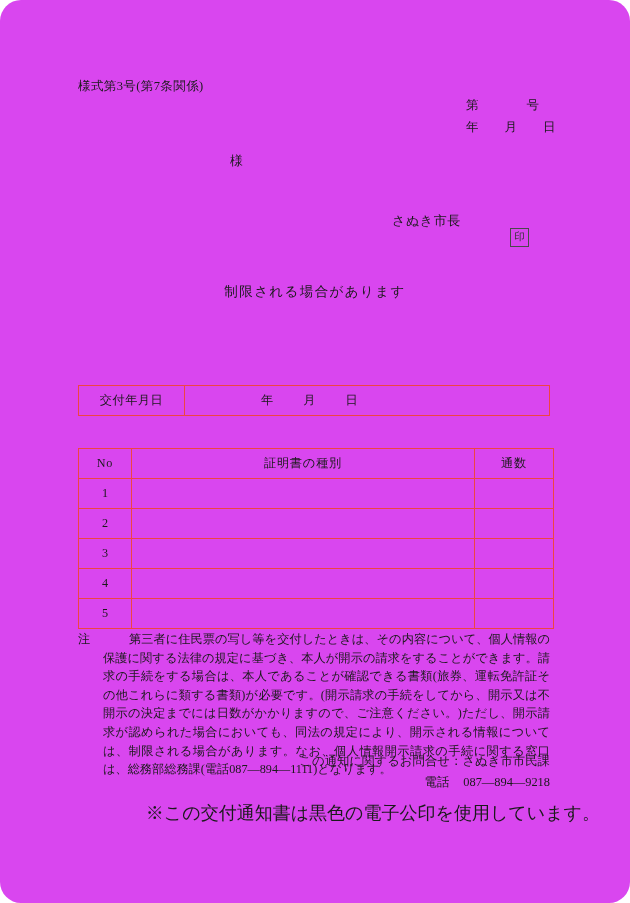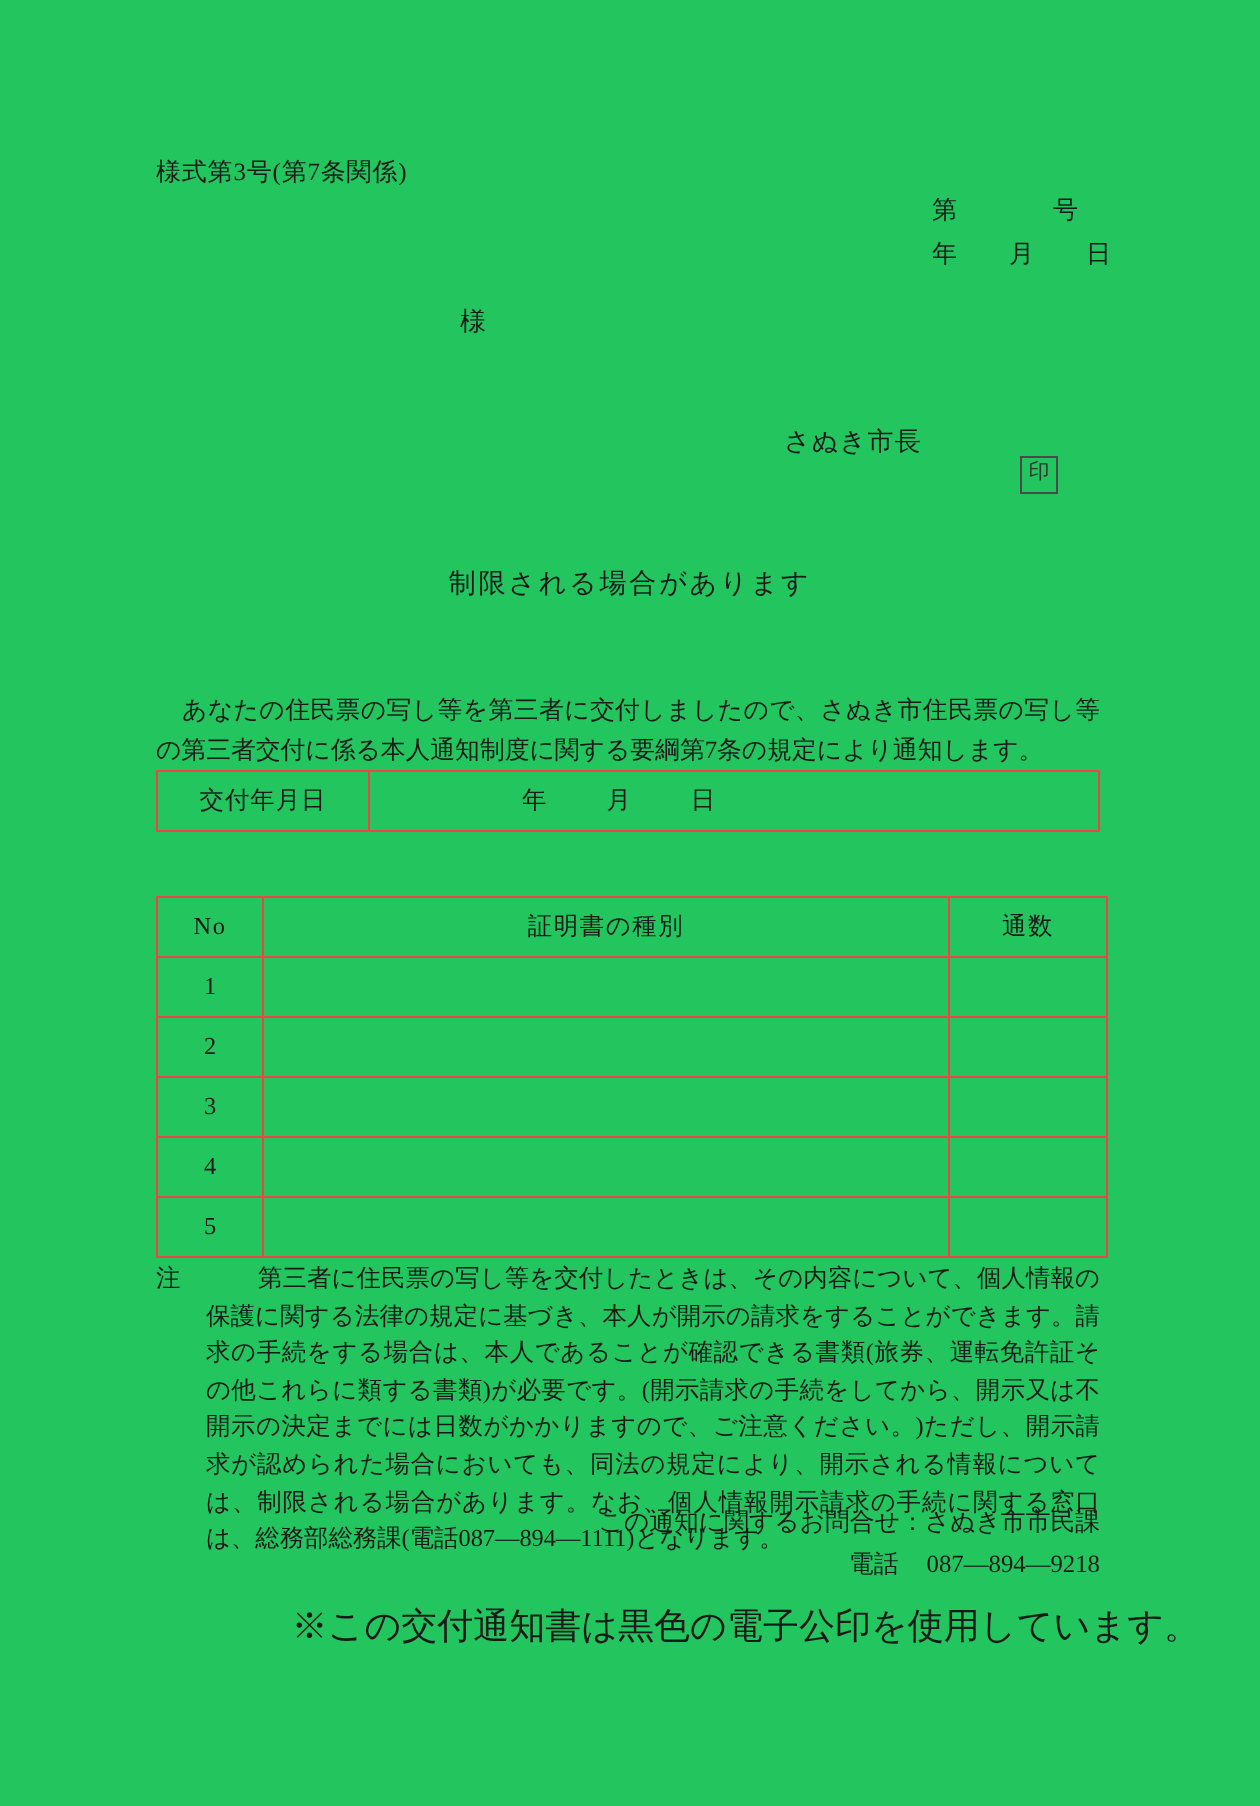--- a/index.html
+++ b/index.html
@@ -13,21 +13,22 @@
     height: 903px;
     position: relative;
     font-family: "Liberation Serif", "DejaVu Serif", serif;
     color: #1a1a1a;
     font-size: 11px;
     overflow: hidden;
   }
   .page {
     position: absolute;
     inset: 0;
-    background: #22c55e;
+    background: #d946ef;
+    border-radius: 21px;
   }
 
   
   .abs { position: absolute; white-space: pre; }
   .jp  { font-family: "Liberation Serif", "DejaVu Serif", serif; }
 
   
   #form-number {
     left: 78px;
     top: 78px;
@@ -203,21 +204,20 @@
   <div class="abs jp" id="doc-date-row"><span>年</span><span class="gap"></span><span>月</span><span class="gap"></span><span>日</span></div>
 
   <div class="abs jp" id="addressee">様</div>
 
   <div class="abs jp" id="issuer-name">さぬき市長</div>
 
   <div class="jp" id="seal-box">印</div>
 
   <div class="abs jp" id="doc-title">制限される場合があります</div>
 
-  <div class="jp" id="intro-paragraph">あなたの住民票の写し等を第三者に交付しましたので、さぬき市住民票の写し等の第三者交付に係る本人通知制度に関する要綱第7条の規定により通知します。</div>
 
   <table id="request-table">
     <tbody>
       <tr>
         <td class="label-cell">交付年月日</td>
         <td class="value-cell"><span>年</span><span class="gap"></span><span>月</span><span class="gap"></span><span>日</span></td>
       </tr>
     </tbody>
   </table>
 

